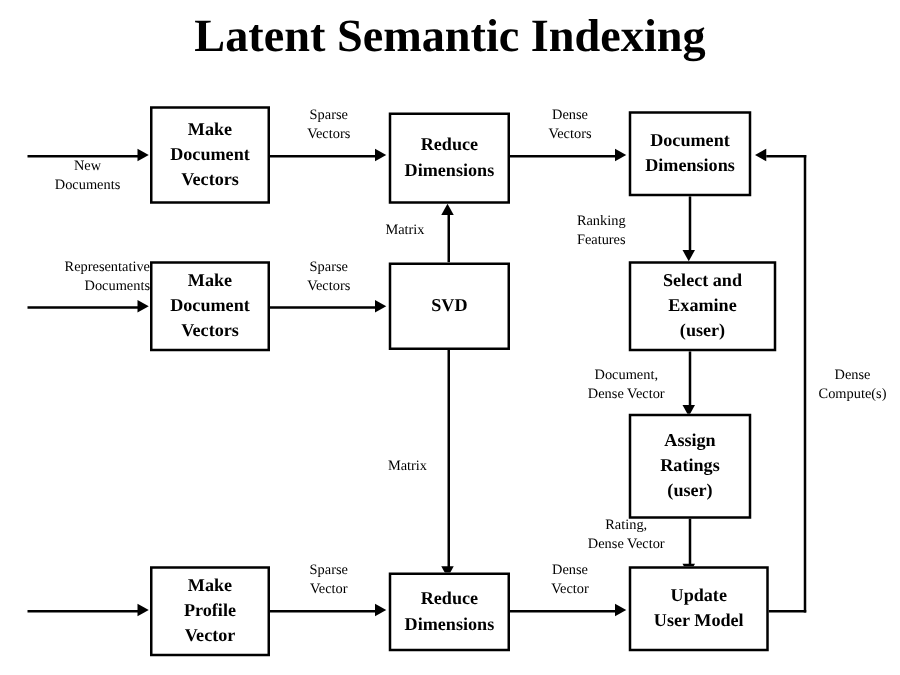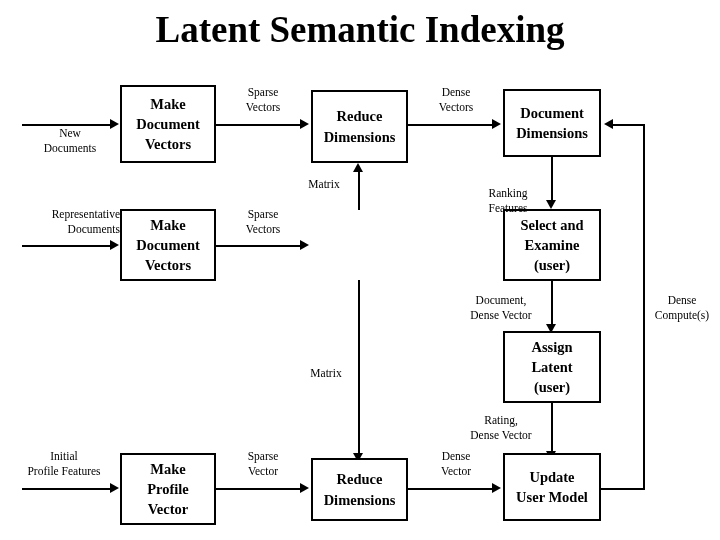--- a/index.html
+++ b/index.html
@@ -143,21 +143,21 @@
   </div>
 
   <div class="vline" style="left:358px; top:172px; height:38px;"></div>
   <div class="arrow up" style="left:353px; top:163px;"></div>
   <div class="lbl" style="left:295px; top:177px; width:58px;">
     <span class="ln">Matrix</span>
   </div>
 
   <div class="vline" style="left:551px; top:157px; height:43px;"></div>
   <div class="arrow down" style="left:546px; top:200px;"></div>
-  <div class="lbl" style="left:466px; top:170px; width:84px;margin-top:16px;">
+  <div class="lbl" style="left:439px; top:170px; width:84px;">
     <span class="ln">Ranking</span>
     <span class="ln">Features</span>
   </div>
 
   <div class="lbl" style="left:10px; top:207px; width:110px;text-align:right;">
     <span class="ln">Representative</span>
     <span class="ln">Documents</span>
   </div>
   <div class="hline" style="left:22px; top:245px; width:90px;"></div>
   <div class="arrow right" style="left:110px; top:240px;"></div>
@@ -168,22 +168,25 @@
     <span class="ln">Vectors</span>
   </div>
 
   <div class="lbl" style="left:216px; top:207px; width:94px;">
     <span class="ln">Sparse</span>
     <span class="ln">Vectors</span>
   </div>
   <div class="hline" style="left:216px; top:245px; width:86px;"></div>
   <div class="arrow right" style="left:300px; top:240px;"></div>
 
-
-  <div class="box" style="left:503px; top:209px; width:98px; height:72px;">
+  <div class="box" style="left:311px; top:210px; width:97px; height:70px;">
+    <span class="ln">SVD</span>
+  </div>
+
+  <div class="box" style="left:503px; top:209px; width:118px; height:72px;">
     <span class="ln">Select and</span>
     <span class="ln">Examine</span>
     <span class="ln">(user)</span>
   </div>
 
   <div class="vline" style="left:551px; top:281px; height:44px;"></div>
   <div class="arrow down" style="left:546px; top:324px;"></div>
   <div class="lbl" style="left:456px; top:293px; width:90px;">
     <span class="ln">Document,</span>
     <span class="ln">Dense Vector</span>
@@ -197,37 +200,33 @@
     <span class="ln">Dense</span>
     <span class="ln">Compute(s)</span>
   </div>
 
   <div class="vline" style="left:358px; top:280px; height:174px;"></div>
   <div class="arrow down" style="left:353px; top:453px;"></div>
   <div class="lbl" style="left:297px; top:366px; width:58px;">
     <span class="ln">Matrix</span>
   </div>
 
-  <div class="box" style="left:503px; top:331px; width:98px; height:72px;text-align:center;">
+  <div class="box" style="left:503px; top:331px; width:98px; height:84px;text-align:center;">
     <span class="ln">Assign</span>
-    <span class="ln">Latent</span>
+    <span class="ln">Ratings</span>
     <span class="ln">(user)</span>
   </div>
 
   <div class="vline" style="left:551px; top:403px; height:49px;"></div>
   <div class="arrow down" style="left:546px; top:451px;"></div>
   <div class="lbl" style="left:456px; top:413px; width:90px;">
     <span class="ln">Rating,</span>
     <span class="ln">Dense Vector</span>
   </div>
 
-  <div class="lbl" style="left:8px; top:449px; width:112px;">
-    <span class="ln">Initial</span>
-    <span class="ln">Profile Features</span>
-  </div>
   <div class="hline" style="left:22px; top:488px; width:90px;"></div>
   <div class="arrow right" style="left:110px; top:483px;"></div>
 
   <div class="box" style="left:120px; top:453px; width:96px; height:72px;">
     <span class="ln">Make</span>
     <span class="ln">Profile</span>
     <span class="ln">Vector</span>
   </div>
 
   <div class="lbl" style="left:216px; top:449px; width:94px;">
@@ -242,18 +241,18 @@
     <span class="ln">Dimensions</span>
   </div>
 
   <div class="lbl" style="left:408px; top:449px; width:96px;">
     <span class="ln">Dense</span>
     <span class="ln">Vector</span>
   </div>
   <div class="hline" style="left:408px; top:488px; width:86px;"></div>
   <div class="arrow right" style="left:492px; top:483px;"></div>
 
-  <div class="box" style="left:503px; top:453px; width:98px; height:68px;">
+  <div class="box" style="left:503px; top:453px; width:112px; height:68px;">
     <span class="ln">Update</span>
     <span class="ln">User Model</span>
   </div>
 
 </div>
 
 </body></html>

